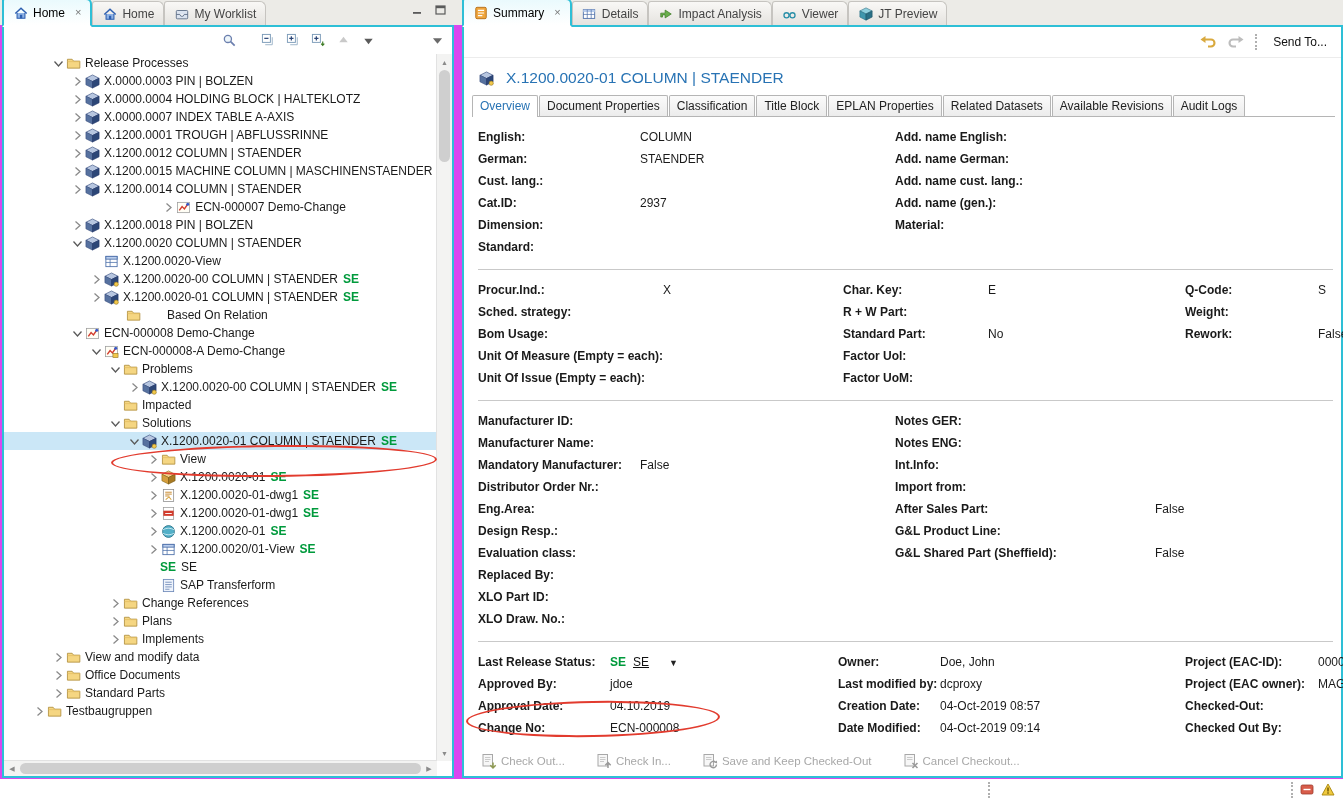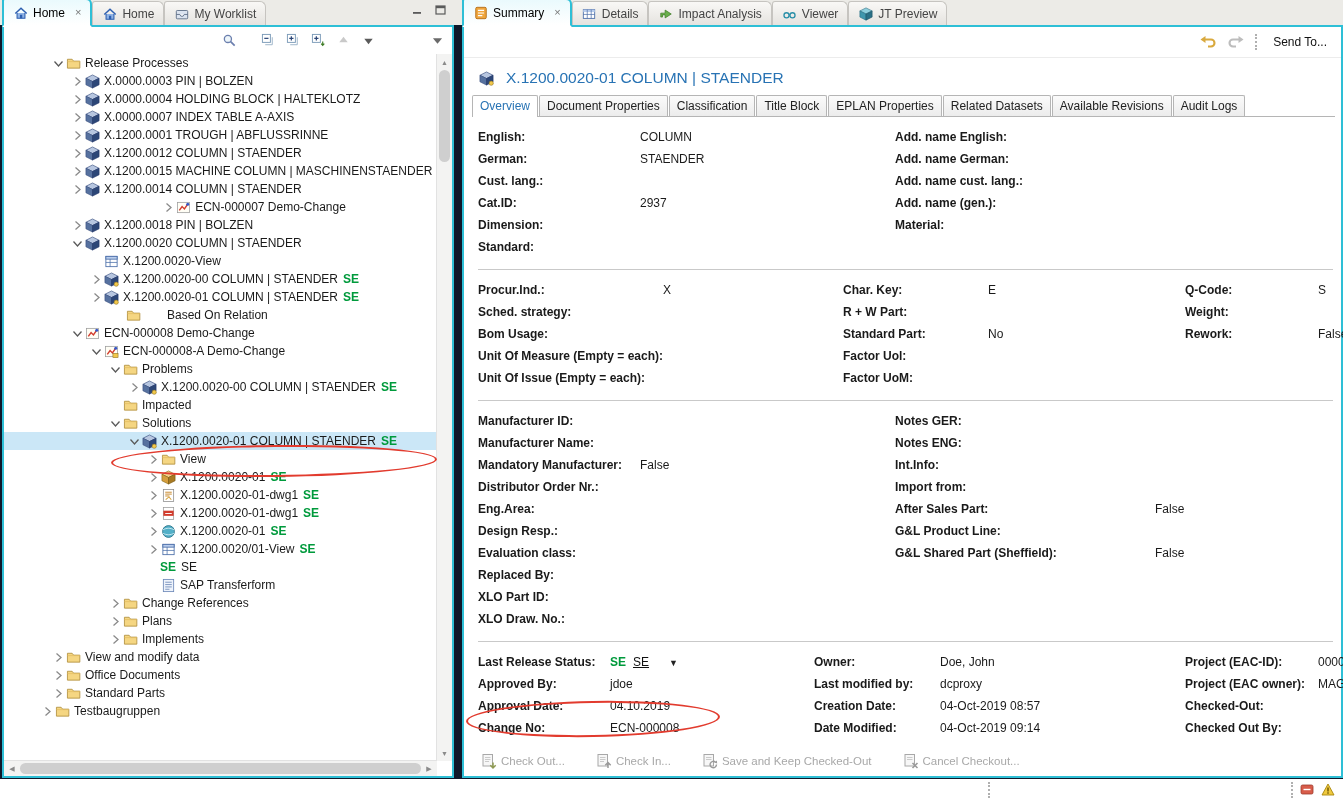--- a/index.html
+++ b/index.html
@@ -3,21 +3,21 @@
 <meta charset="utf-8">
 <style>
   :root{
     --cyan:#2ebfd6;
     --sel:#cbe7f7;
     --green:#009a3c;
     --blue:#2873b4;
     --red:#e23b2e;
   }
   html,body{margin:0;padding:0;background:#fff;}
-  .screen{position:relative;width:1343px;height:802px;overflow:hidden;background:#0f172a;
+  .screen{position:relative;width:1343px;height:802px;overflow:hidden;background:#d946ef;
     font-family:"Liberation Sans",sans-serif;font-size:12px;color:#1a1a1a;}
   .topstrip{position:absolute;left:0;top:0;width:100%;height:25px;background:#ecebe7;}
 
   
   .left-editor{position:absolute;left:2px;top:0;width:452px;height:778px;}
   .right-editor{position:absolute;left:462px;top:0;width:881px;height:778px;}
   .panel-body{position:absolute;left:0;right:0;top:25px;bottom:0;border:2px solid var(--cyan);background:#fff;}
 
   
   .tabbar{position:relative;display:flex;align-items:flex-end;height:25px;z-index:3;}
@@ -72,21 +72,21 @@
   
   .form{position:relative;padding:10px 0 0 14px;}
   .sec{position:relative;margin-right:8px;}
   .sec + .sec{border-top:1px solid #c9c9c9;margin-top:10px;padding-top:10px;}
   .frow{position:relative;height:22px;}
   .fcell{position:absolute;top:3px;white-space:nowrap;}
   .b{font-weight:bold;}
   .sec-names .c0{left:0;} .sec-names .c1{left:162px;} .sec-names .c2{left:417px;}
   .sec-sap .c0{left:0;} .sec-sap .c1{left:185px;} .sec-sap .c2{left:365px;} .sec-sap .c3{left:510px;} .sec-sap .c4{left:707px;} .sec-sap .c5{left:840px;}
   .sec-mfg .c0{left:0;} .sec-mfg .c1{left:162px;} .sec-mfg .c2{left:417px;} .sec-mfg .c3{left:677px;}
-  .sec-admin .c0{left:0;} .sec-admin .c1{left:132px;} .sec-admin .c2{left:336px;} .sec-admin .c3{left:462px;} .sec-admin .c4{left:707px;} .sec-admin .c5{left:840px;}
+  .sec-admin .c0{left:0;} .sec-admin .c1{left:132px;} .sec-admin .c2{left:360px;} .sec-admin .c3{left:462px;} .sec-admin .c4{left:707px;} .sec-admin .c5{left:840px;}
   .se-link{margin-left:7px;text-decoration:underline;color:#111;}
   .dd{margin-left:20px;font-size:9px;color:#222;}
 
   
   .footerbar{position:absolute;left:16px;bottom:6px;display:flex;gap:30px;}
   .fbtn{display:flex;flex-direction:row;align-items:center;gap:3px;color:#a8a8a8;font-size:11.5px;white-space:nowrap;}
   .fbtn .fic{height:18px;display:flex;align-items:center;justify-content:center;}
 
   
   .statusbar{position:absolute;left:0;right:0;bottom:0;height:23px;background:#fff;}
@@ -704,21 +704,21 @@
               </svg>
             </span>
             <span class="tic">
               <svg width="15" height="14" viewBox="0 0 16 15">
                 <path d="M1.5 3.5 L6.5 3.5 L8.2 5.5 L14.8 5.5 L14.8 13 L1.5 13 Z" fill="#f5d682" stroke="#b08f3e" stroke-width="0.9"></path>
                 <path d="M1.5 6h13.3" stroke="#e3bd60" stroke-width="0.8"></path>
               </svg>
             </span>
             <span class="tlabel">Standard Parts</span>
           </div>
-          <div class="tree-row" style="padding-left: 36px;">
+          <div class="tree-row" style="padding-left: 28px;">
             <span class="chev">
               <svg width="9" height="9" viewBox="0 0 9 9">
                 <path d="M2.5 0.5L7 4.5L2.5 8.5" fill="none" stroke="#8a8a8a" stroke-width="1.3"></path>
               </svg>
             </span>
             <span class="tic">
               <svg width="15" height="14" viewBox="0 0 16 15">
                 <path d="M1.5 3.5 L6.5 3.5 L8.2 5.5 L14.8 5.5 L14.8 13 L1.5 13 Z" fill="#f5d682" stroke="#b08f3e" stroke-width="0.9"></path>
                 <path d="M1.5 6h13.3" stroke="#e3bd60" stroke-width="0.8"></path>
               </svg>

